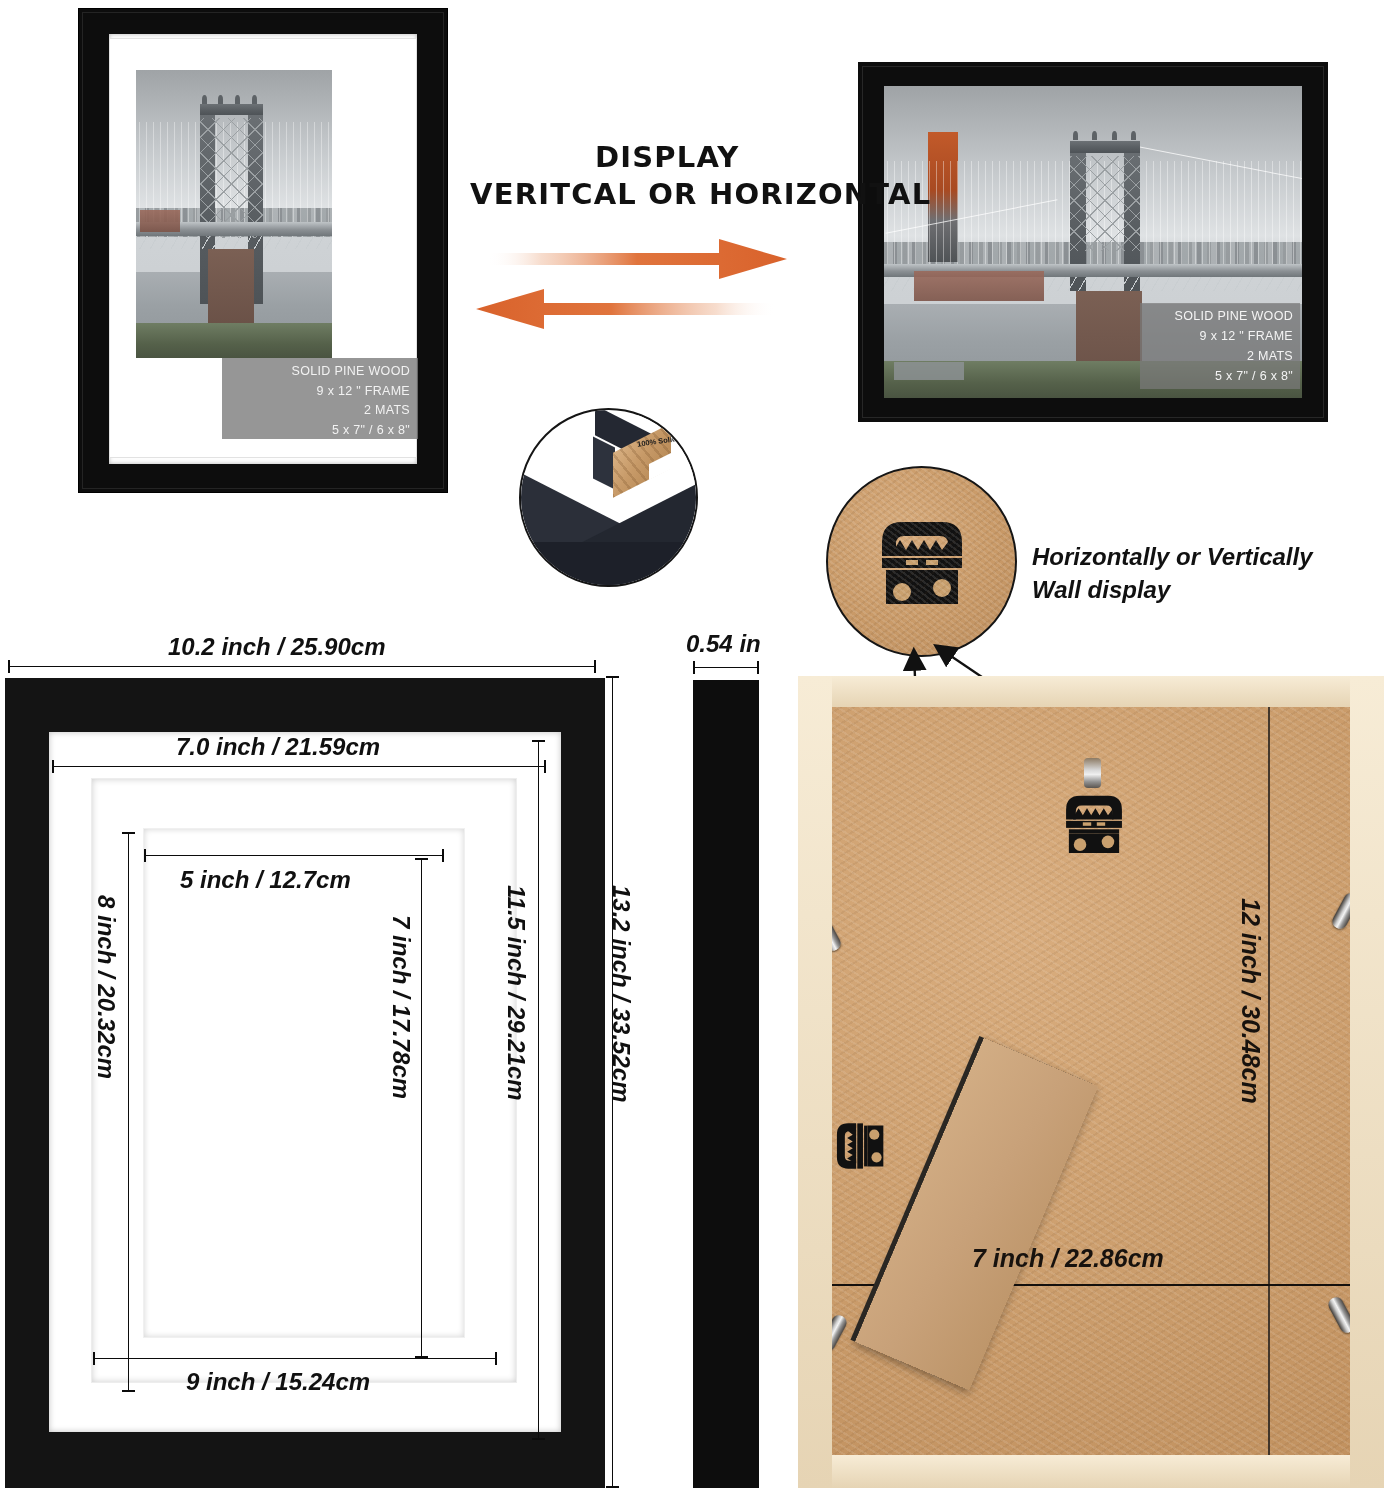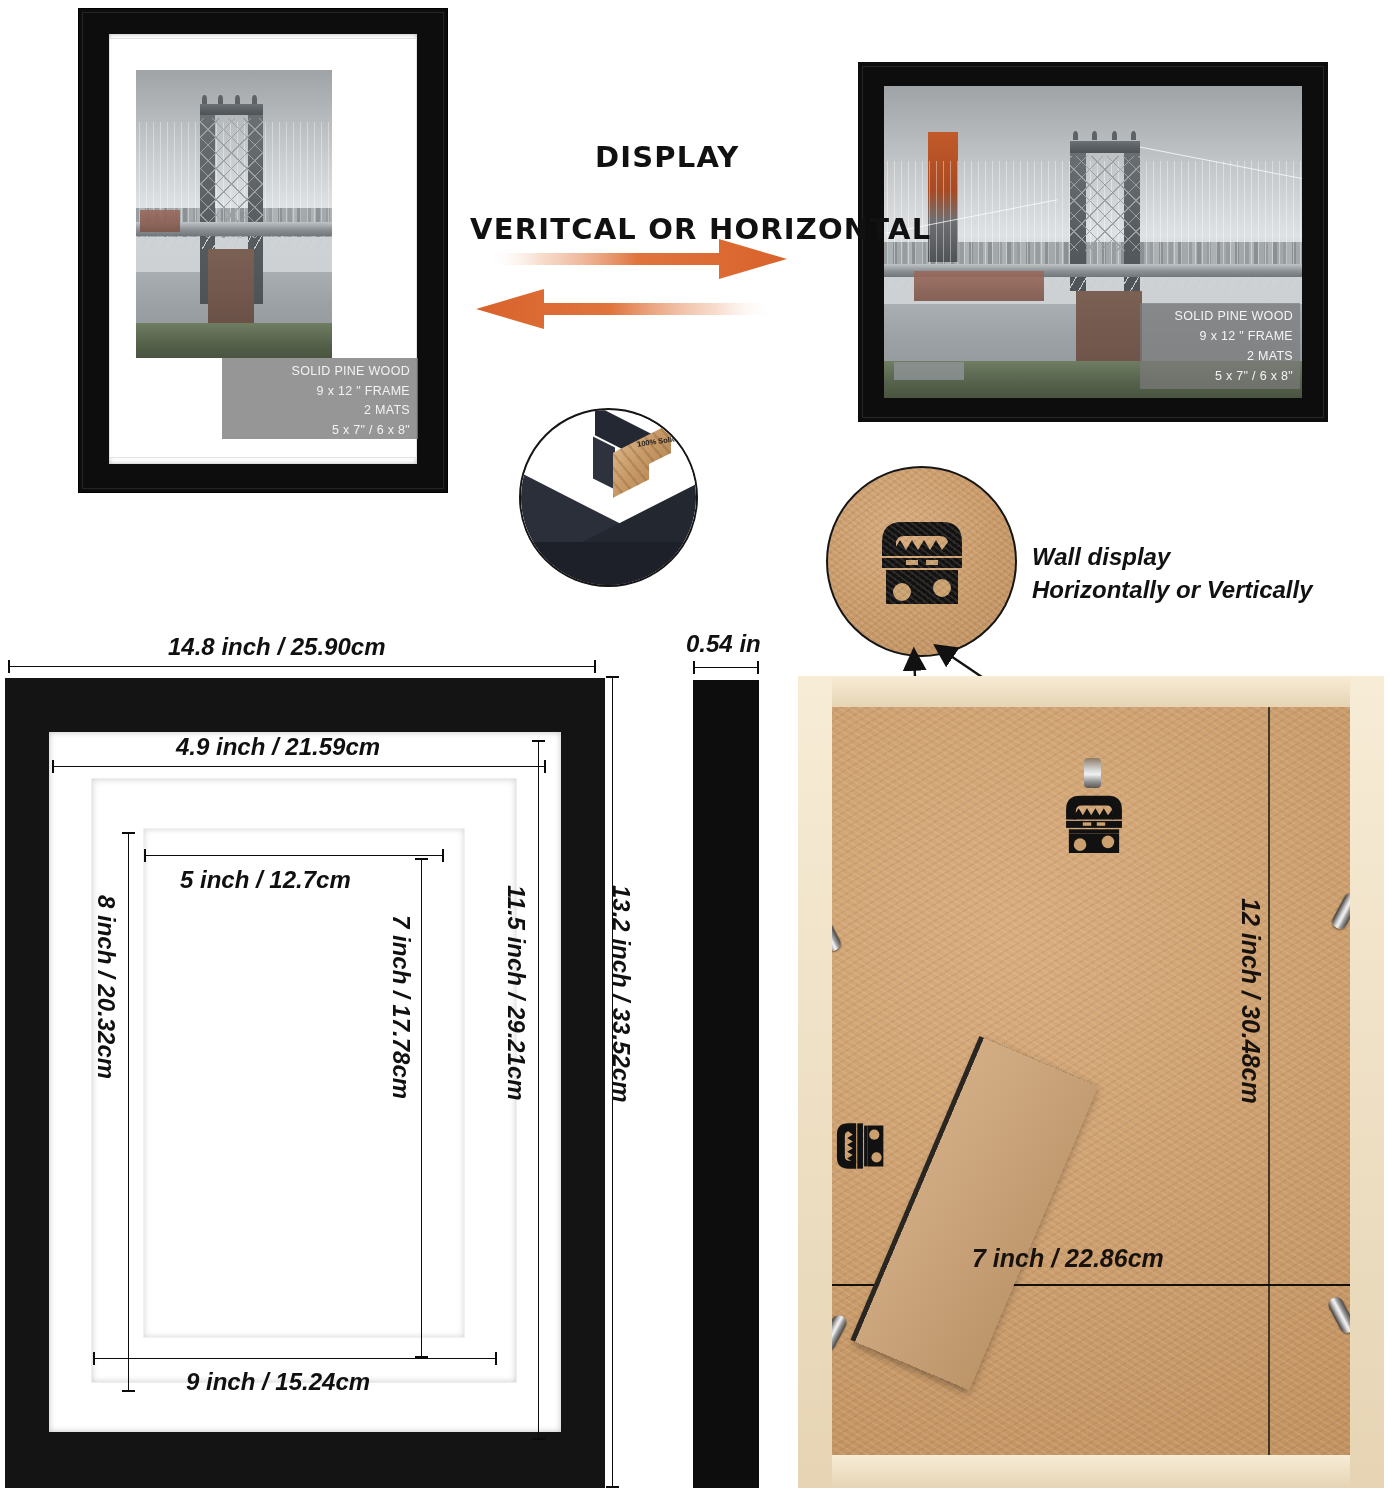--- a/index.html
+++ b/index.html
@@ -63,21 +63,21 @@
   .pylon{position:absolute;background:linear-gradient(180deg,#7b6054 0%,#6a5147 100%);}
   .orangeTower{position:absolute;
        background:linear-gradient(180deg,#c25a2a 0%,#a84a22 45%,#6f6f72 68%,#4f5356 100%);}
   .redbldg{position:absolute;background:linear-gradient(180deg,#9a6a5c 0%,#7d5448 100%);opacity:.9;}
   .cabspan{position:absolute;height:1px;background:rgba(255,255,255,.75);}
 
   
   .display-h{position:absolute;font-weight:bold;letter-spacing:1.2px;color:#111;
        font-family:"DejaVu Sans","Liberation Sans",sans-serif;}
   #dispTitle{left:595px;top:140px;font-size:29px;}
-  #dispSub{left:470px;top:177px;font-size:29px;margin-top:35px;}
+  #dispSub{left:470px;top:177px;font-size:29px;}
   .arrowR{position:absolute;left:487px;top:237px;width:300px;height:44px;}
   .arrowL{position:absolute;left:476px;top:287px;width:300px;height:44px;}
 
   
   #matCircle{left:519px;top:408px;width:175px;height:175px;border-radius:50%;
        border:2.5px solid #151515;background:#fff;overflow:hidden;}
   .mc-white{position:absolute;left:-10px;top:28px;width:200px;height:150px;
        background:#ffffff;transform:rotate(-27deg);}
   .mc-darkL{position:absolute;left:-20px;top:86px;width:130px;height:120px;
        background:#2b2f39;transform:skewY(27deg);}
@@ -283,22 +283,22 @@
       <rect x="14" y="50" width="80" height="10" fill="#111"></rect>
       <rect x="18" y="62" width="72" height="6" fill="#111"></rect>
       <path d="M18 68 L90 68 L90 96 L18 96 Z" fill="#111"></path>
       <circle cx="34" cy="84" r="9" fill="#c9a06e"></circle>
       <circle cx="74" cy="80" r="9" fill="#c9a06e"></circle>
       <rect x="38" y="52" width="12" height="5" fill="#c9a06e"></rect>
       <rect x="58" y="52" width="12" height="5" fill="#c9a06e"></rect>
     </svg>
   </div>
   <div class="abs ital" id="wallText">
+    <div>Horizontally or Vertically</div>
     <div>Wall display</div>
-    <div>Horizontally or Vertically</div>
   </div>
 
   <svg class="callout" style="left:890px;top:640px;" width="120" height="110" viewBox="0 0 120 110">
     <defs>
       <marker id="ah1" markerWidth="10" markerHeight="10" refX="7" refY="5" orient="auto">
         <path d="M0,0 L10,5 L0,10 z" fill="#111"></path>
       </marker>
     </defs>
     <line x1="28" y1="108" x2="24" y2="14" stroke="#111" stroke-width="2.4" marker-end="url(#ah1)"></line>
   </svg>
@@ -310,24 +310,24 @@
     </defs>
     <line x1="168" y1="116" x2="14" y2="12" stroke="#111" stroke-width="2.4" marker-end="url(#ah2)"></line>
   </svg>
 
   <div class="abs" id="dimFrame">
     <div class="matA"></div>
     <div class="matB"></div>
     <div class="matC"></div>
   </div>
 
-  <div class="lblH" style="left:168px;top:633px;">14.8 inch / 25.90cm</div>
+  <div class="lblH" style="left:168px;top:633px;">10.2 inch / 25.90cm</div>
   <div class="dimH" style="left:8px;top:666px;width:588px;"></div>
 
-  <div class="lblH" style="left:176px;top:733px;">4.9 inch / 21.59cm</div>
+  <div class="lblH" style="left:176px;top:733px;">7.0 inch / 21.59cm</div>
   <div class="dimH" style="left:52px;top:766px;width:494px;"></div>
 
   <div class="lblH" style="left:180px;top:866px;">5 inch / 12.7cm</div>
   <div class="dimH" style="left:144px;top:855px;width:300px;"></div>
 
   <div class="lblH" style="left:186px;top:1368px;">9 inch / 15.24cm</div>
   <div class="dimH" style="left:93px;top:1358px;width:404px;"></div>
 
   <div class="lblV" style="left:120px;top:895px;">8 inch / 20.32cm</div>
   <div class="dimV" style="left:128px;top:832px;height:560px;"></div>

